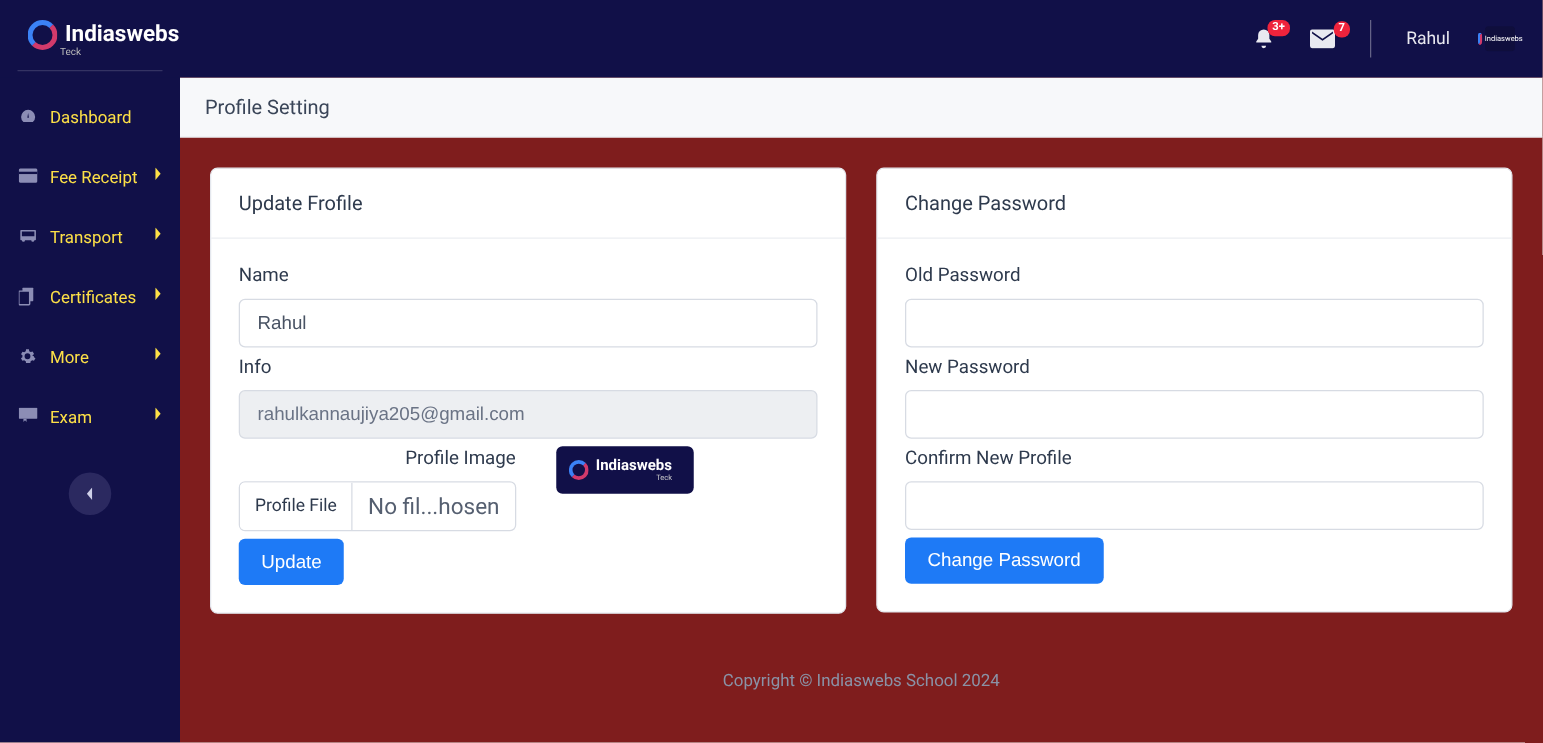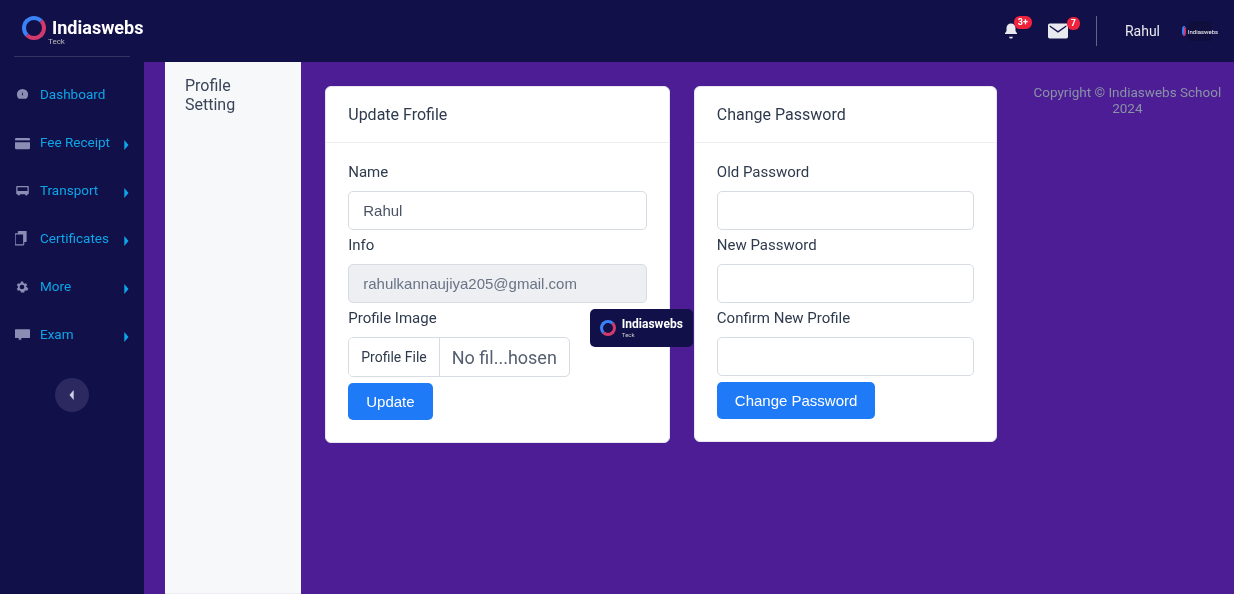--- a/index.html
+++ b/index.html
@@ -15,37 +15,37 @@
   .topbar-right { margin-left:auto; display:flex; align-items:center; gap:28px; color:#fff; }
   .icon-wrap { position:relative; cursor:pointer; }
   .badge { position:absolute; top:-6px; right:-12px; background:#ef233c; color:#fff; font-size:9px; font-weight:700; padding:1px 4px; border-radius:6px; line-height:1.2;}
   .vdiv { width:1px; height:30px; background:rgba(255,255,255,.35); }
   .username { color:#e9e9f0; font-size:14px; }
   .avatar { width:24px; height:20px; background:#0f0e3c; border-radius:3px; display:flex; align-items:center; justify-content:center; }
   .avatar .mini-logo { width:10px;height:10px;border-radius:50%;border:2px solid #d23a6b;border-top-color:#3b82f6;border-left-color:#3b82f6; }
   .avatar-txt { color:#fff; font-size:6px; margin-left:2px;}
   
   .sidebar { width:144px; background:#111048; height:100%; padding-top:70px; position:relative; z-index:10; }
-  .side-item { display:flex; align-items:flex-end; gap:10px; padding:16px 14px; color:#0ea5e9; font-size:13.5px; cursor:pointer; position:relative;}
+  .side-item { display:flex; align-items:flex-start; gap:10px; padding:16px 14px; color:#fde047; font-size:13.5px; cursor:pointer; position:relative;}
   .side-item .chev { margin-left:auto; }
   .side-icon { width:16px; display:flex; justify-content:center; color:#8c8db5;}
   .collapse-btn { width:34px; height:34px; border-radius:50%; background:#2b2960; margin:20px auto 0; display:flex; align-items:center; justify-content:center; cursor:pointer; color:#cfd0e8;}
   
-  .main { flex:1; padding-top:62px; display:flex; background:#4c1d95;padding-left:21px;}
+  .main { flex:1; padding-top:62px; display:flex; flex-direction:column; background:#7f1d1d;}
   .page-title { padding:14px 20px; font-size:16px; color:#3a4558; border-bottom:1px solid #eceef2; background:#f7f8fa;}
   .content { padding:24px; display:flex; gap:24px; align-items:flex-start;}
   .card { background:#fff; border:1px solid #e4e7ed; border-radius:6px; flex:1; }
   .card-header { padding:18px 22px; font-size:16px; color:#2e3a4d; border-bottom:1px solid #eceef2;}
   .card-body { padding:20px 22px 22px; }
   .form-label { font-size:15px; color:#2e3a4d; margin-bottom:10px; display:block;}
   .form-control { width:100%; padding:10px 14px; border:1px solid #d7dbe3; border-radius:5px; font-size:15px; color:#495364; background:#fff; }
   .form-control[disabled] { background:#edeff2; color:#6a7385;}
   .form-group { margin-bottom:6px; }
   .btn-primary { background:#1e7af6; color:#fff; border:none; padding:10px 18px; border-radius:5px; font-size:15px; cursor:pointer;}
-  .file-row { display:flex; align-items:flex-start; gap:20px;}
+  .file-row { display:flex; align-items:flex-start; gap:32px;text-align:right;}
   .file-picker { display:flex; border:1px solid #d7dbe3; border-radius:5px; overflow:hidden; height:40px; }
   .file-btn { padding:9px 12px; border-right:1px solid #d7dbe3; background:#fff; font-size:14px; color:#2e3a4d; display:flex; align-items:center;}
   .file-txt { padding:9px 12px; font-size:18px; color:#555f70; display:flex; align-items:center;}
   .profile-thumb { width:110px; height:38px; background:#111048; border-radius:5px; display:flex; align-items:center; padding:0 10px; gap:6px;}
   .profile-thumb .mark { width:16px;height:16px;border-radius:50%;border:3px solid #d23a6b;border-top-color:#3b82f6;border-left-color:#3b82f6;}
   .profile-thumb .txt { color:#fff; font-size:12px; font-weight:700; line-height:1;}
   .profile-thumb .sub { font-size:6px; color:#ccc; margin-top:1px;}
   .footer { text-align:center; color:#8a92a6; font-size:13.5px; padding:22px 0;}
   svg { display:block; }
 </style>

